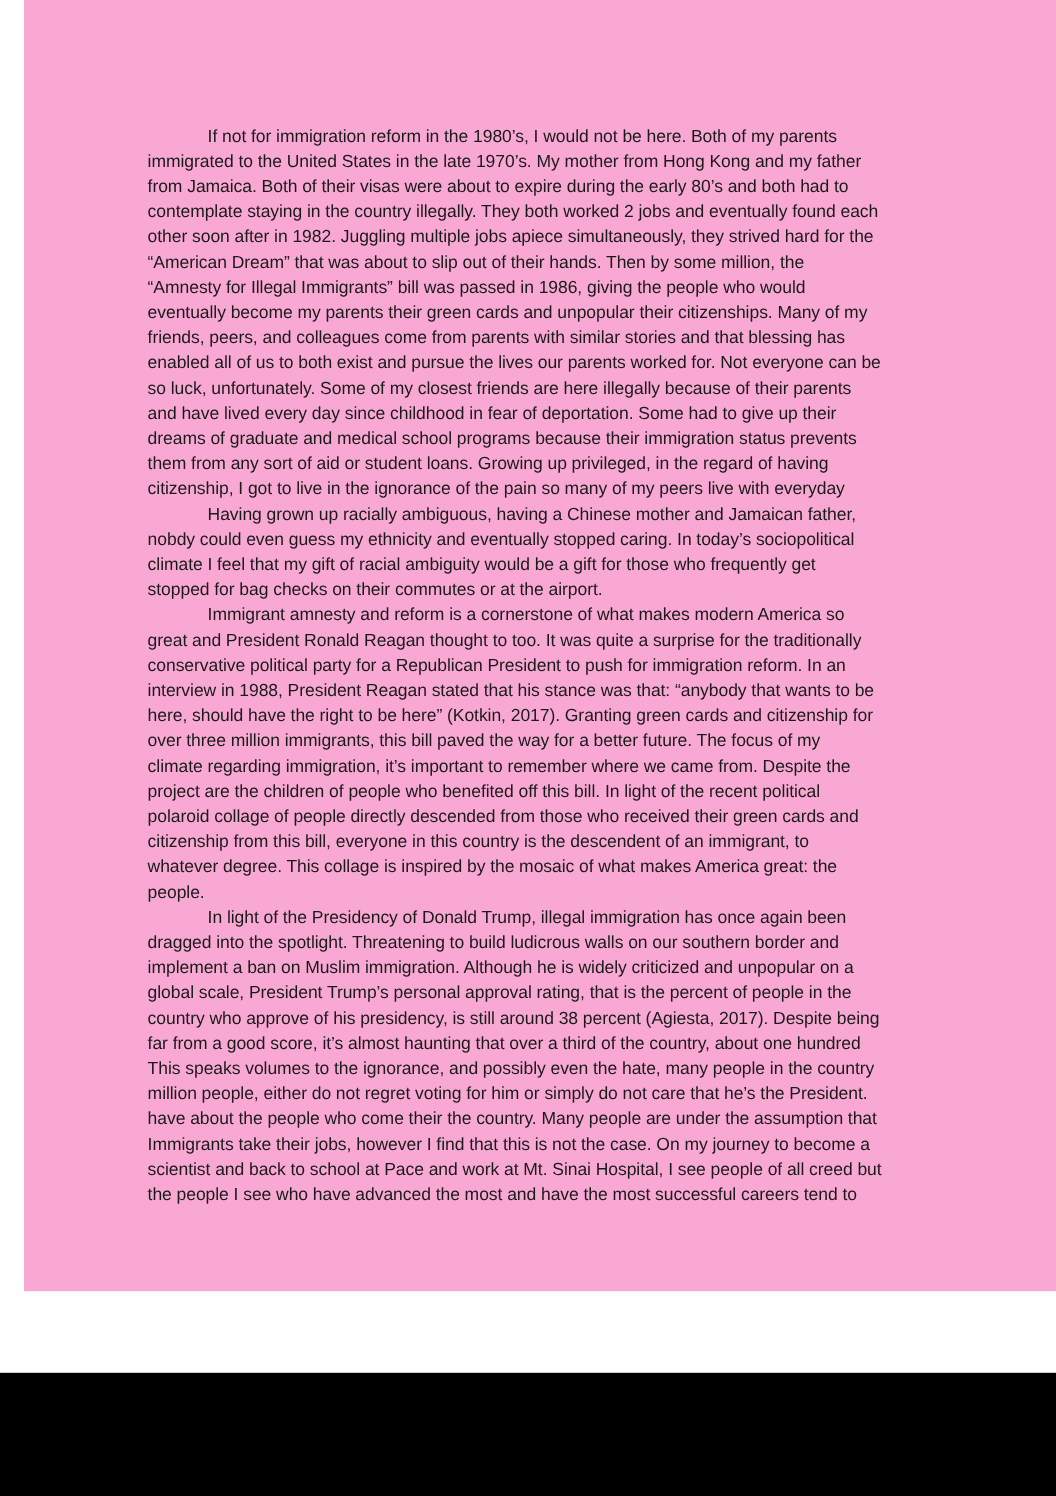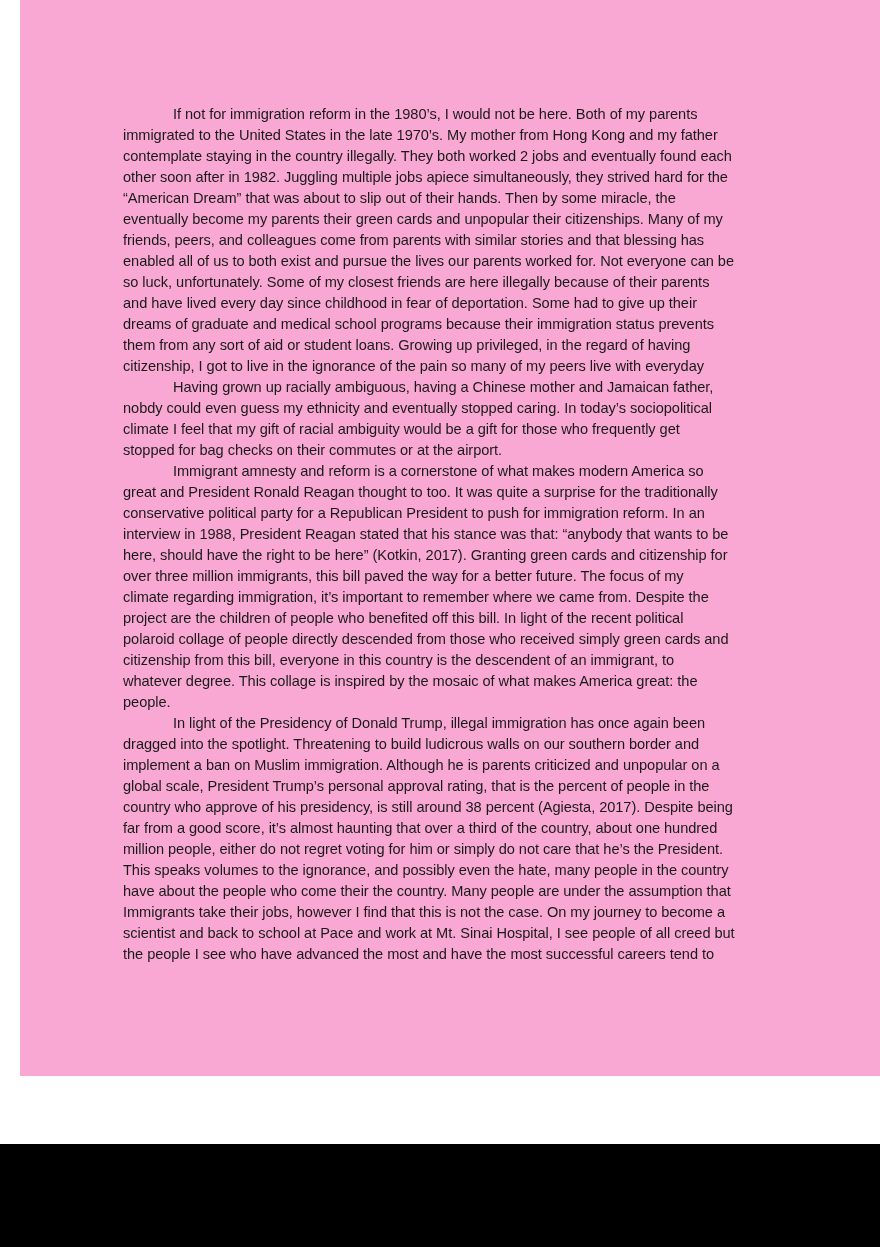--- a/index.html
+++ b/index.html
@@ -48,54 +48,56 @@
     background: #000000;
   }
 </style>
 </head>
 <body>
 
 <div class="page">
   <div class="text-block" id="essay-text" style="color: rgb(26, 26, 26);">
       <div class="line indent">If not for immigration reform in the 1980’s, I would not be here. Both of my parents</div>
       <div class="line">immigrated to the United States in the late 1970’s. My mother from Hong Kong and my father</div>
+      <div class="line">from Jamaica. Both of their visas were about to expire during the early 80’s and both had to</div>
       <div class="line">contemplate staying in the country illegally. They both worked 2 jobs and eventually found each</div>
       <div class="line">other soon after in 1982. Juggling multiple jobs apiece simultaneously, they strived hard for the</div>
-      <div class="line">“American Dream” that was about to slip out of their hands. Then by some miracle, the</div>
+      <div class="line">“American Dream” that was about to slip out of their hands. Then by some million, the</div>
+      <div class="line">“Amnesty for Illegal Immigrants” bill was passed in 1986, giving the people who would</div>
       <div class="line">eventually become my parents their green cards and unpopular their citizenships. Many of my</div>
       <div class="line">friends, peers, and colleagues come from parents with similar stories and that blessing has</div>
       <div class="line">enabled all of us to both exist and pursue the lives our parents worked for. Not everyone can be</div>
       <div class="line">so luck, unfortunately. Some of my closest friends are here illegally because of their parents</div>
       <div class="line">and have lived every day since childhood in fear of deportation. Some had to give up their</div>
       <div class="line">dreams of graduate and medical school programs because their immigration status prevents</div>
       <div class="line">them from any sort of aid or student loans. Growing up privileged, in the regard of having</div>
       <div class="line">citizenship, I got to live in the ignorance of the pain so many of my peers live with everyday</div>
       <div class="line indent">Having grown up racially ambiguous, having a Chinese mother and Jamaican father,</div>
       <div class="line">nobdy could even guess my ethnicity and eventually stopped caring. In today’s sociopolitical</div>
       <div class="line">climate I feel that my gift of racial ambiguity would be a gift for those who frequently get</div>
       <div class="line">stopped for bag checks on their commutes or at the airport.</div>
       <div class="line indent">Immigrant amnesty and reform is a cornerstone of what makes modern America so</div>
       <div class="line">great and President Ronald Reagan thought to too. It was quite a surprise for the traditionally</div>
       <div class="line">conservative political party for a Republican President to push for immigration reform. In an</div>
       <div class="line">interview in 1988, President Reagan stated that his stance was that: “anybody that wants to be</div>
       <div class="line">here, should have the right to be here” (Kotkin, 2017). Granting green cards and citizenship for</div>
       <div class="line">over three million immigrants, this bill paved the way for a better future. The focus of my</div>
       <div class="line">climate regarding immigration, it’s important to remember where we came from. Despite the</div>
       <div class="line">project are the children of people who benefited off this bill. In light of the recent political</div>
-      <div class="line">polaroid collage of people directly descended from those who received simply green cards and</div>
+      <div class="line">polaroid collage of people directly descended from those who received their green cards and</div>
       <div class="line">citizenship from this bill, everyone in this country is the descendent of an immigrant, to</div>
       <div class="line">whatever degree. This collage is inspired by the mosaic of what makes America great: the</div>
       <div class="line">people.</div>
       <div class="line indent">In light of the Presidency of Donald Trump, illegal immigration has once again been</div>
       <div class="line">dragged into the spotlight. Threatening to build ludicrous walls on our southern border and</div>
-      <div class="line">implement a ban on Muslim immigration. Although he is parents criticized and unpopular on a</div>
+      <div class="line">implement a ban on Muslim immigration. Although he is widely criticized and unpopular on a</div>
       <div class="line">global scale, President Trump’s personal approval rating, that is the percent of people in the</div>
       <div class="line">country who approve of his presidency, is still around 38 percent (Agiesta, 2017). Despite being</div>
       <div class="line">far from a good score, it’s almost haunting that over a third of the country, about one hundred</div>
+      <div class="line">This speaks volumes to the ignorance, and possibly even the hate, many people in the country</div>
       <div class="line">million people, either do not regret voting for him or simply do not care that he’s the President.</div>
-      <div class="line">This speaks volumes to the ignorance, and possibly even the hate, many people in the country</div>
       <div class="line">have about the people who come their the country. Many people are under the assumption that</div>
       <div class="line">Immigrants take their jobs, however I find that this is not the case. On my journey to become a</div>
       <div class="line">scientist and back to school at Pace and work at Mt. Sinai Hospital, I see people of all creed but</div>
       <div class="line">the people I see who have advanced the most and have the most successful careers tend to</div>
     </div>
 </div>
 <div class="bottom-bar"></div>
 
 </body></html>

